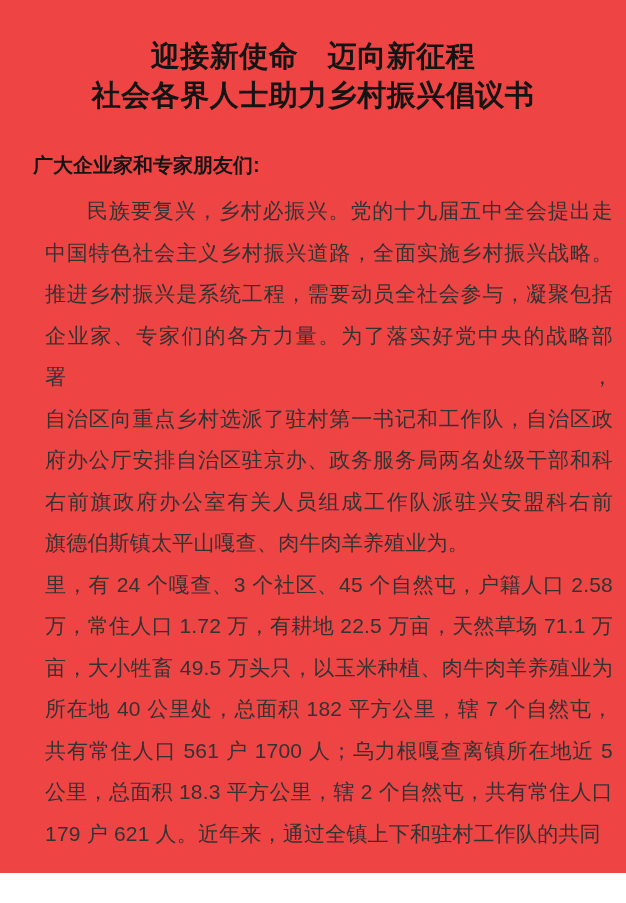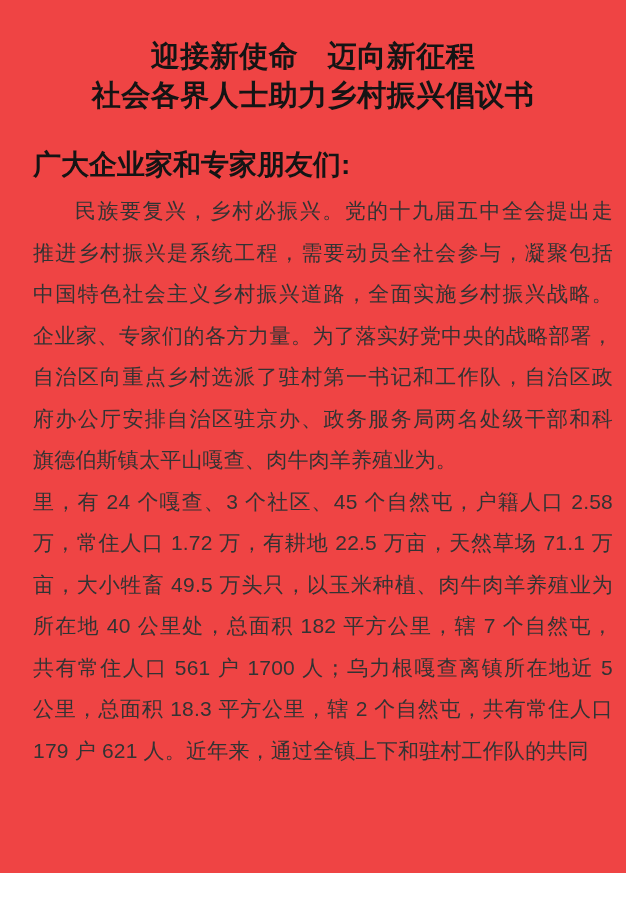--- a/index.html
+++ b/index.html
@@ -23,38 +23,39 @@
     font-weight: 700;
     color: #141414;
     letter-spacing: 0.5px;
   }
   .title-line {
     display: block;
   }
   .salutation {
     margin-top: 37px;
     padding-left: 33px;
-    font-size: 28px;
+    font-size: 20px;
     line-height: 26px;
     font-weight: 700;
     color: #141414;
   }
   .body-text {
     margin-top: 12px;
     padding-left: 33px;
     width: 580px;
     font-size: 21px;
     color: #333333;
   }
   .body-text .line {
     line-height: 41.5px;
     overflow: hidden;
     text-align: justify;
     text-align-last: justify;
     letter-spacing: 0.2px;
+    margin-left: 12px;
   }
   .body-text .line.first-line {
     text-indent: 42px;
   }
   .body-text .line.last-line {
     text-align-last: left;
   }
 </style>
 </head>
 <body>
@@ -62,25 +63,26 @@
 <div class="page">
   <h1 class="title">
     <span class="title-line">迎接新使命　迈向新征程</span>
     <span class="title-line">社会各界人士助力乡村振兴倡议书</span>
   </h1>
 
   <div class="salutation">广大企业家和专家朋友们:</div>
 
   <div class="body-text" id="paragraphs">
       <div class="line first-line">民族要复兴，乡村必振兴。党的十九届五中全会提出走</div>
+      <div class="line">中国特色社会主义乡村振兴道路，全面实施乡村振兴战略。</div>
       <div class="line">推进乡村振兴是系统工程，需要动员全社会参与，凝聚包括</div>
-      <div class="line">中国特色社会主义乡村振兴道路，全面实施乡村振兴战略。</div>
       <div class="line">企业家、专家们的各方力量。为了落实好党中央的战略部署，</div>
       <div class="line">自治区向重点乡村选派了驻村第一书记和工作队，自治区政</div>
       <div class="line">府办公厅安排自治区驻京办、政务服务局两名处级干部和科</div>
+      <div class="line">右前旗政府办公室有关人员组成工作队派驻兴安盟科右前</div>
       <div class="line last-line">旗德伯斯镇太平山嘎查、肉牛肉羊养殖业为。</div>
       <div class="line">里，有 24 个嘎查、3 个社区、45 个自然屯，户籍人口 2.58</div>
       <div class="line">万，常住人口 1.72 万，有耕地 22.5 万亩，天然草场 71.1 万</div>
       <div class="line">亩，大小牲畜 49.5 万头只，以玉米种植、肉牛肉羊养殖业为</div>
       <div class="line">所在地 40 公里处，总面积 182 平方公里，辖 7 个自然屯，</div>
       <div class="line">共有常住人口 561 户 1700 人；乌力根嘎查离镇所在地近 5</div>
       <div class="line">公里，总面积 18.3 平方公里，辖 2 个自然屯，共有常住人口</div>
       <div class="line last-line">179 户 621 人。近年来，通过全镇上下和驻村工作队的共同</div>
     </div>
 </div>

